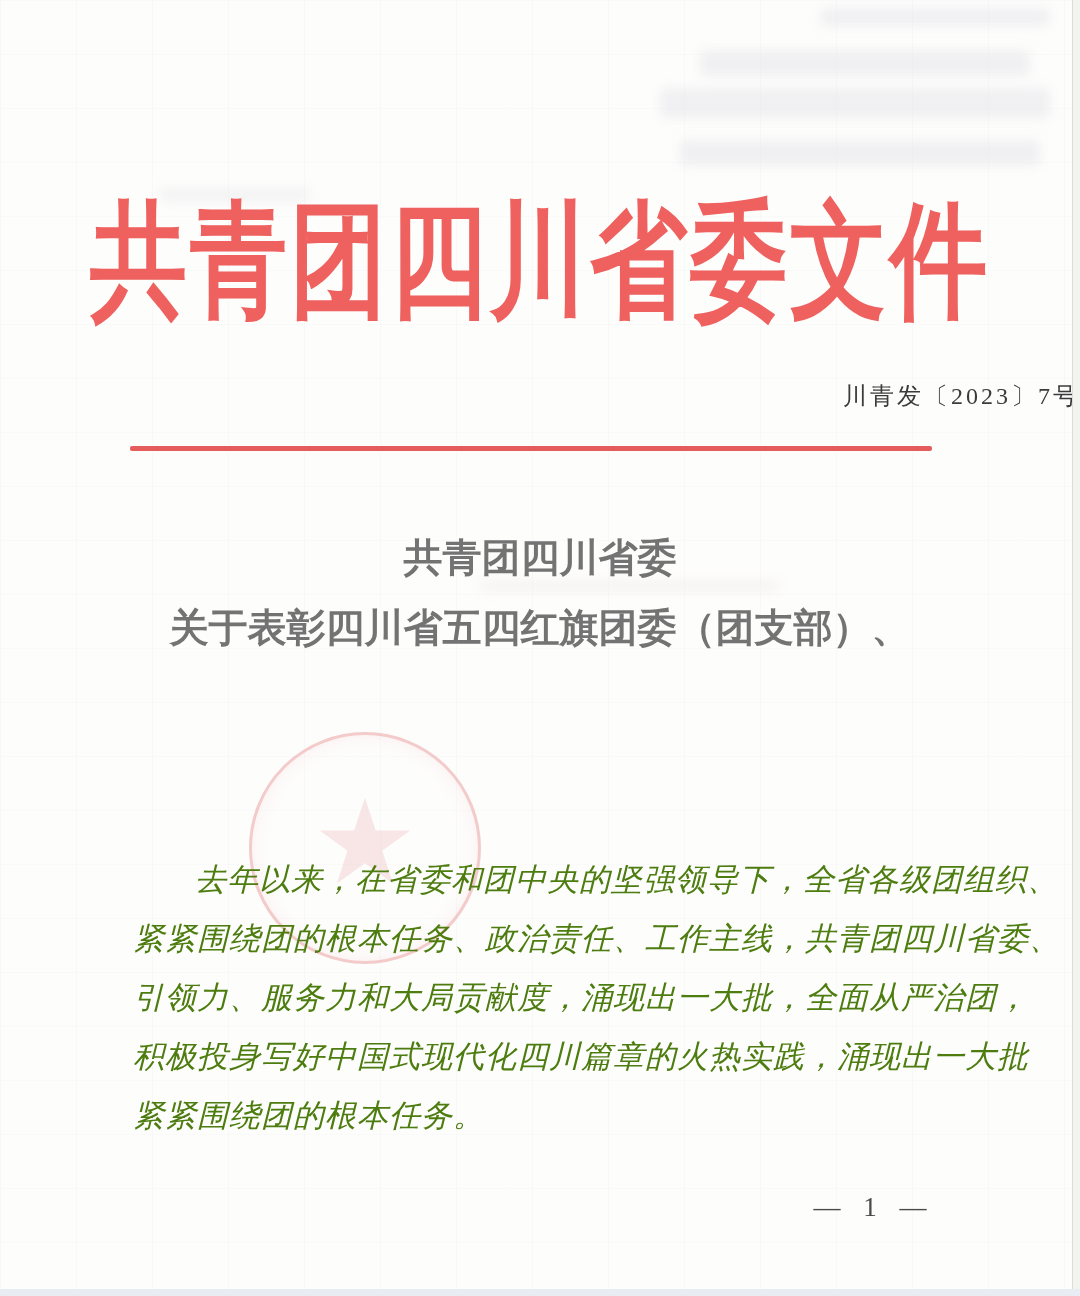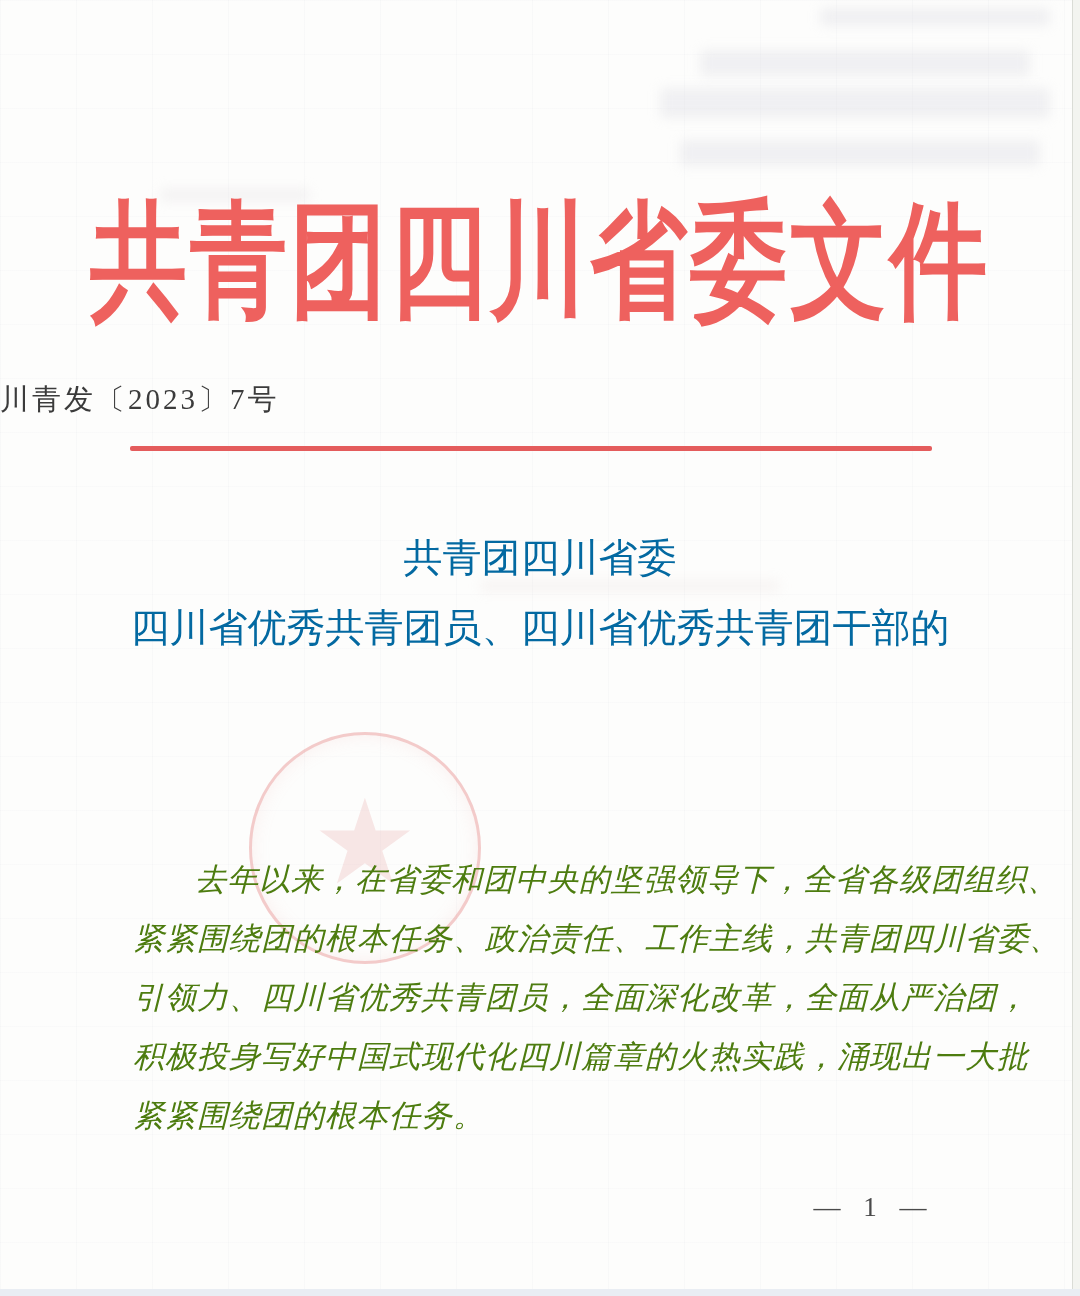--- a/index.html
+++ b/index.html
@@ -45,31 +45,31 @@
     position:absolute;z-index:2;left:0;top:178px;width:1080px;
     margin:0;text-align:center;
     font-size:97px;font-weight:700;letter-spacing:3px;
     color:#ee615e;
     transform:scaleY(1.3);transform-origin:center top;
     white-space:nowrap;
   }
   
   .docnum{
     position:absolute;z-index:2;left:0;top:380px;width:1080px;
-    text-align:left;font-size:29px;letter-spacing:3px;color:#3b3b3b;
+    text-align:right;font-size:24px;letter-spacing:3px;color:#3b3b3b;
   }
   
   .rule{
     position:absolute;z-index:2;left:130px;top:446px;width:802px;height:5px;
     background:#e45c5c;border-radius:2px;
   }
   
   .title-block{
     position:absolute;z-index:2;left:70px;top:523px;width:940px;
-    text-align:center;color:#0369a1;font-weight:400;
+    text-align:center;color:#737373;font-weight:700;
   }
   .title-line{font-size:39px;line-height:70px;white-space:nowrap;}
   
   .body-block{
     position:absolute;z-index:2;left:133px;top:850px;width:812px;
     color:#4d7c0f;
     font-style:italic;
   }
   .body-line{
     font-size:31px;line-height:59px;height:59px;
@@ -112,27 +112,27 @@
   </div>
 
   <h1 class="masthead">共青团四川省委文件</h1>
 
   <div class="docnum">川青发〔2023〕7号</div>
 
   <div class="rule"></div>
 
   <div class="title-block">
     <div class="title-line">共青团四川省委</div>
-    <div class="title-line">四川省优秀共青团员、四川省优秀共青团干部的</div>
+    <div class="title-line">关于表彰四川省五四红旗团委（团支部）、</div>
   </div>
 
   <div class="body-block">
     <div class="body-line indent">去年以来，在省委和团中央的坚强领导下，全省各级团组织、</div>
     <div class="body-line">紧紧围绕团的根本任务、政治责任、工作主线，共青团四川省委、</div>
-    <div class="body-line">引领力、四川省优秀共青团员，全面深化改革，全面从严治团，</div>
+    <div class="body-line">引领力、服务力和大局贡献度，涌现出一大批，全面从严治团，</div>
     <div class="body-line">积极投身写好中国式现代化四川篇章的火热实践，涌现出一大批</div>
     <div class="body-line last">紧紧围绕团的根本任务。</div>
   </div>
 
   <div class="pagenum">— 1 —</div>
 
   <div class="right-edge"></div>
   <div class="bottom-edge"></div>
 
 </div>

